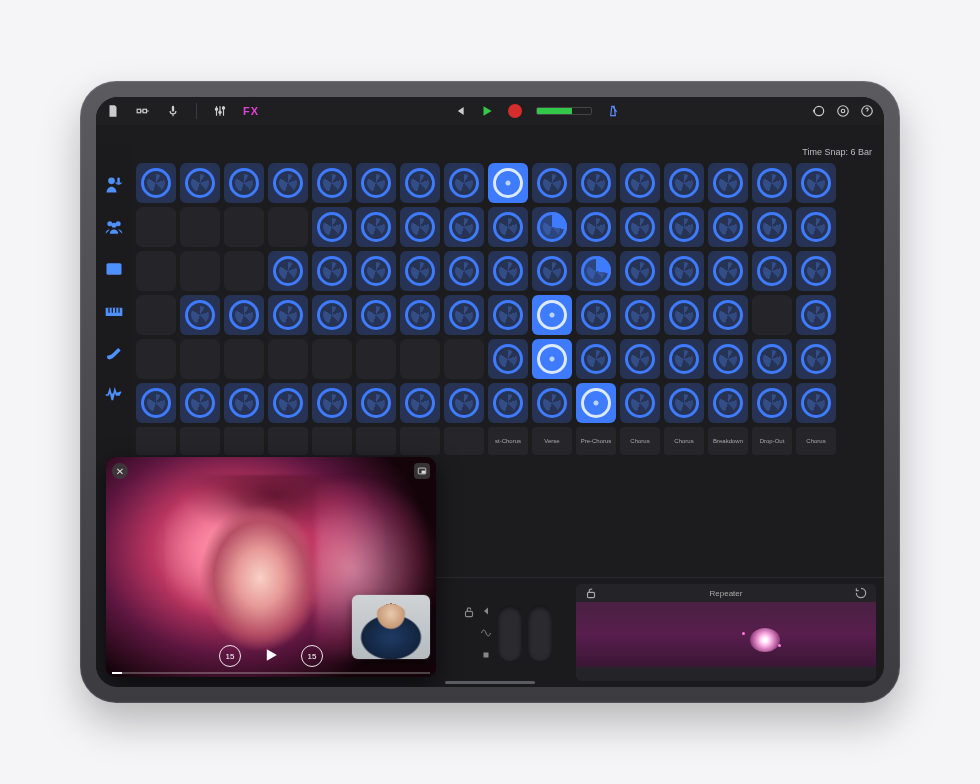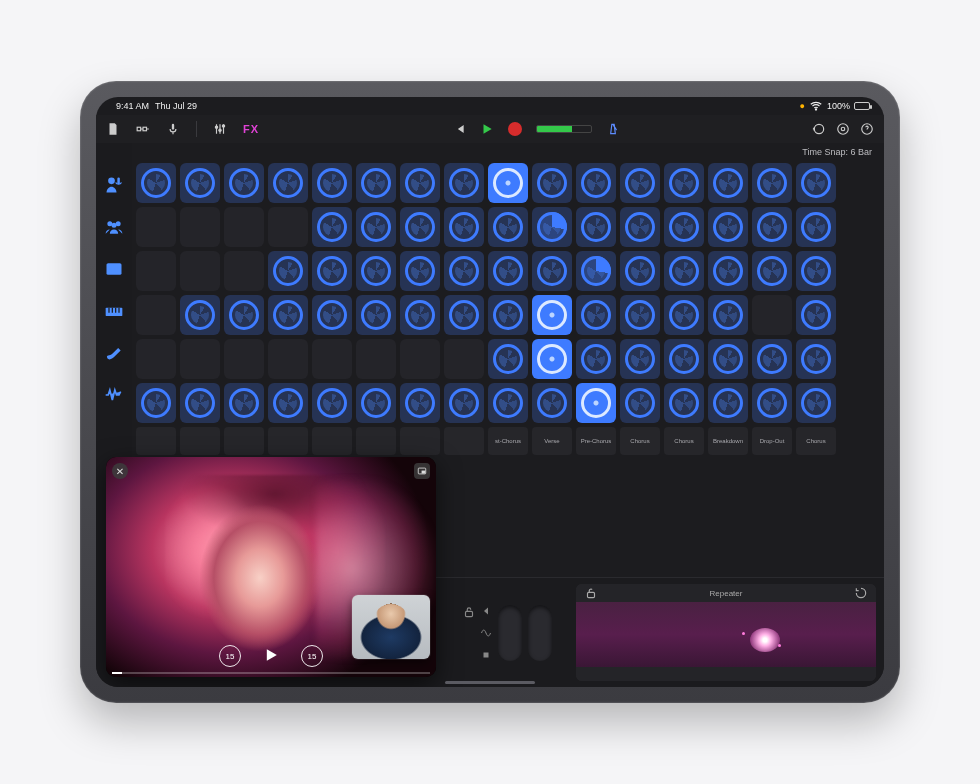--- a/index.html
+++ b/index.html
@@ -194,37 +194,20 @@
   }
 
   .home { position:absolute; bottom:3px; left:50%; transform:translateX(-50%); width:90px; height:3px; border-radius:2px; background:#5b5b62;}
 </style>
 </head>
 <body>
 
 <div class="ipad">
   <div class="screen">
 
-    <div class="status">
-      <div class="left">
-        <span>9:41 AM</span>
-        <span>Thu Jul 29</span>
-      </div>
-      <div class="right">
-        <span style="color:#ffb300">●</span>
-        <span class="icon">
-          <svg viewBox="0 0 24 24" fill="none" stroke="#eee" stroke-width="2">
-              <path d="M3 9a14 14 0 0118 0M6 12a10 10 0 0112 0M9 15a6 6 0 016 0"></path>
-              <circle cx="12" cy="18" r="1" fill="#eee"></circle>
-            </svg>
-        </span>
-        <span>100%</span>
-        <span class="battery"><span class="fill"></span></span>
-      </div>
-    </div>
 
     <div class="toolbar">
       <div class="tool-left">
         <span class="icon">
             <svg viewBox="0 0 24 24" fill="#ccc">
               <path d="M6 2h9l3 3v17H6z"></path>
             </svg>
           </span>
         <span class="icon">
             <svg viewBox="0 0 24 24" fill="none" stroke="#ccc" stroke-width="2">

